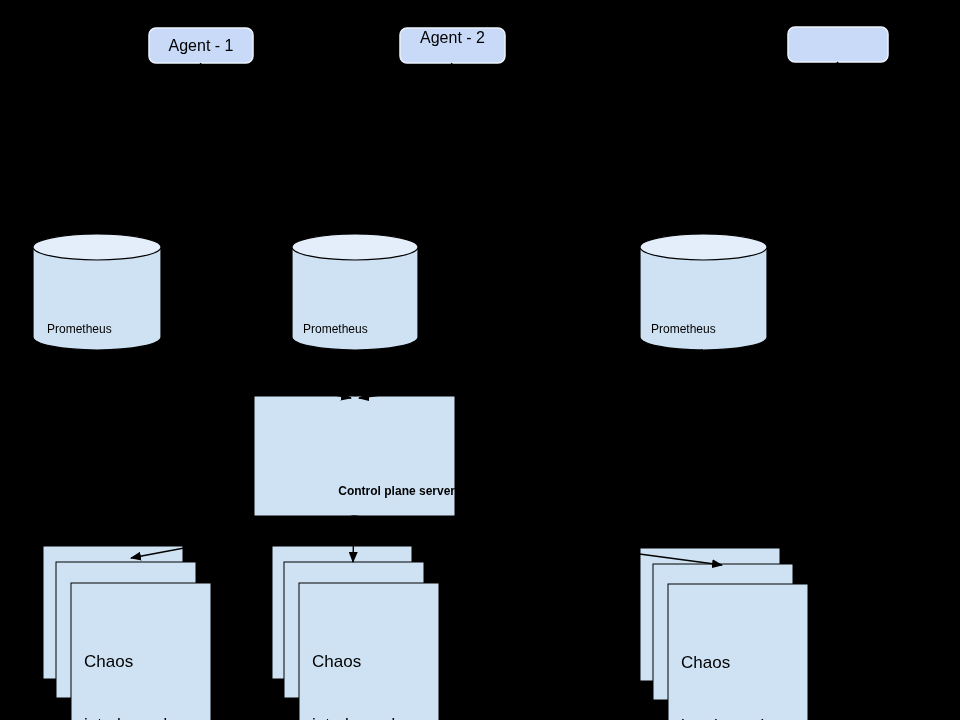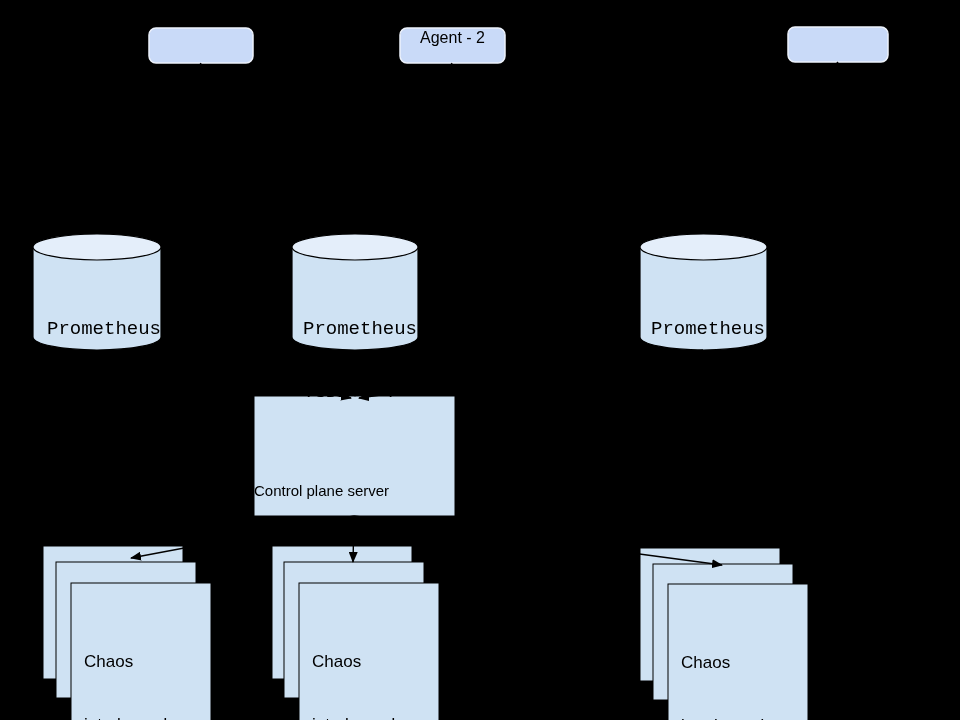--- a/index.html
+++ b/index.html
@@ -4,22 +4,22 @@
 <style>
   html,body{margin:0;padding:0;background:#000;}
   .canvas{
     position:relative;width:960px;height:720px;background:#000;
     overflow:hidden;font-family:"Liberation Sans",sans-serif;color:#000;
   }
   .canvas svg{position:absolute;left:0;top:0;}
   .lbl{position:absolute;color:#000;white-space:pre;}
   .lbl span{display:block;}
   .agent-lbl{display:flex;align-items:center;justify-content:center;font-size:16px;}
-  .tsdb-lbl{font-size:19px;line-height:21px;font-family:Liberation Mono, monospace;}
-  .ctrl-lbl{font-size:15px;line-height:22px;text-align:left;}
+  .tsdb-lbl{font-size:12px;line-height:21px;}
+  .ctrl-lbl{font-size:12px;line-height:22px;text-align:right;font-weight:bold;}
   .dash-lbl{font-size:17px;line-height:21px;}
 </style>
 </head>
 <body>
 
 <div class="canvas">
 
   <svg width="960" height="720" viewBox="0 0 960 720">
     <defs>
       <marker id="ah" markerWidth="12" markerHeight="9" refX="10" refY="4.5" orient="auto" markerUnits="userSpaceOnUse">
@@ -68,20 +68,21 @@
       <rect x="640" y="548" width="140" height="133" stroke="#000" stroke-width="1" fill="#cfe2f3"></rect>
       <rect x="653" y="564" width="140" height="136" stroke="#000" stroke-width="1" fill="#cfe2f3"></rect>
       <rect x="668" y="584" width="140" height="138" stroke="#000" stroke-width="1" fill="#cfe2f3"></rect>
     </g>
 
     <line x1="354" y1="516" x2="131" y2="558" stroke="#000" stroke-width="1.4" marker-end="url(#ah)"></line>
     <line x1="354" y1="516" x2="353" y2="562" stroke="#000" stroke-width="1.4" marker-end="url(#ah)"></line>
     <line x1="354" y1="516" x2="722" y2="565" stroke="#000" stroke-width="1.4" marker-end="url(#ah)"></line>
   </svg>
 
+  <div class="lbl agent-lbl" style="left:149px;top:28px;width:104px;height:35px;">Agent - 1</div>
   <div class="lbl agent-lbl" style="left:400px;top:28px;width:105px;height:20px;">Agent - 2</div>
 
   <div class="lbl tsdb-lbl" style="left:47px;top:277px;">
     <span>Prometheus</span>
     <span>TSDB - 1</span>
   </div>
   <div class="lbl tsdb-lbl" style="left:303px;top:277px;">
     <span>Prometheus</span>
     <span>TSDB - 4</span>
   </div>

